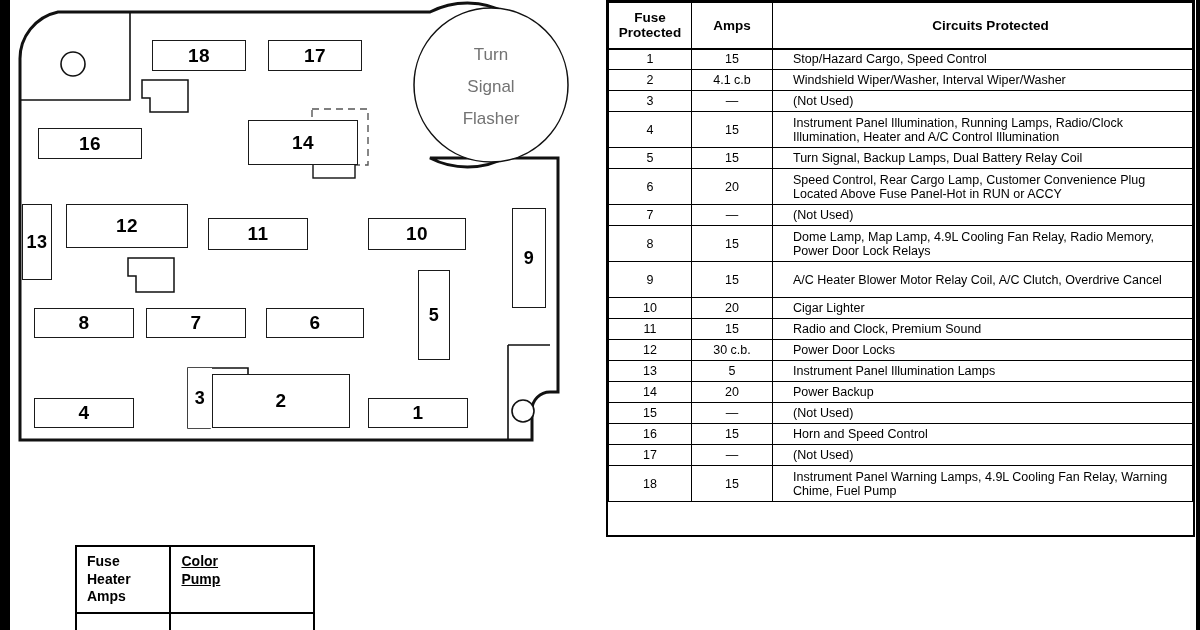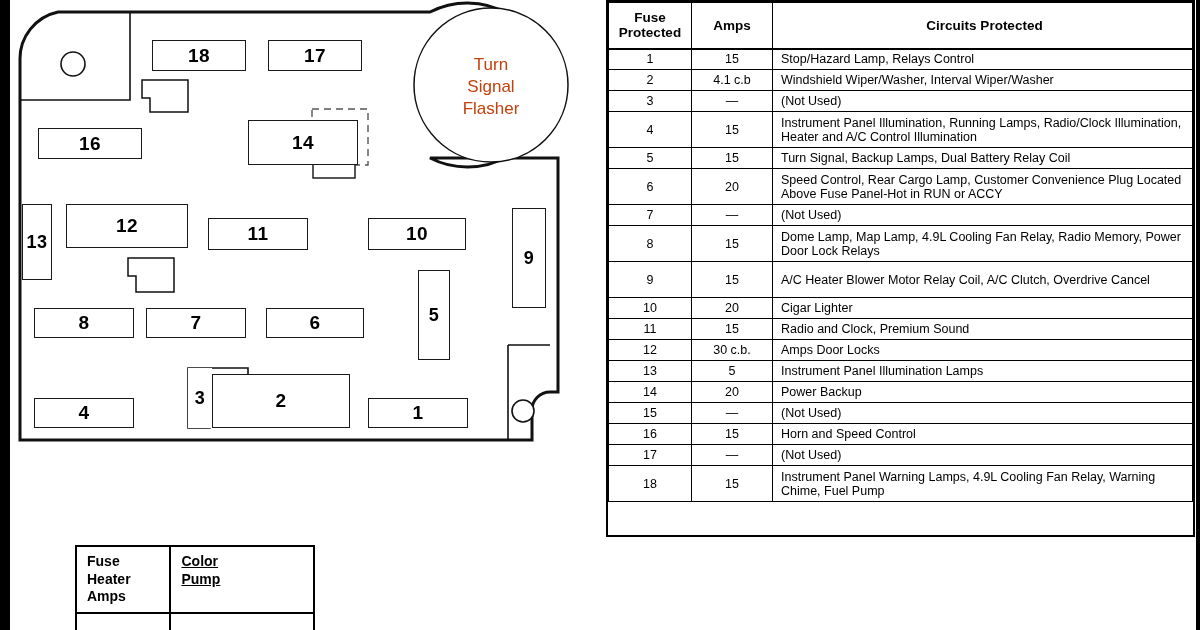--- a/index.html
+++ b/index.html
@@ -51,23 +51,24 @@
   }
   .slot.narrow { font-size: 18px; }
 
   .flasher-label {
     position: absolute;
     display: flex;
     flex-direction: column;
     align-items: center;
     justify-content: center;
     font-size: 17px;
-    color: #c2410c;
+    color: #737373;
     line-height: 1.3;
     text-align: center;
+    gap: 10px;
   }
 
   
   #circuits-table {
     position: absolute;
     left: 608px;
     top: 2px;
     width: 585px;
     border-collapse: collapse;
     background: #ffffff;
@@ -82,21 +83,21 @@
   }
   #circuits-table thead th {
     font-weight: bold;
     font-size: 13.5px;
     text-align: center;
     height: 46px;
     border-bottom: 2px solid #000;
   }
   #circuits-table .col-pos  { width: 83px; text-align: center; }
   #circuits-table .col-amps { width: 81px; text-align: center; }
-  #circuits-table .col-desc { text-align: left; padding-left: 8px; }
+  #circuits-table .col-desc { text-align: left; padding-left: 20px; }
   #circuits-table tbody td { height: 21px; }
   #circuits-table tbody tr.two-line td { height: 36px; }
   #circuits-table .hdr-pos { line-height: 1.15; }
 
   
   #table-frame {
     position: absolute;
     left: 606px;
     top: 0px;
     width: 589px;
@@ -224,21 +225,21 @@
           </div>
         </th>
         <th class="col-amps">Amps</th>
         <th class="col-desc" style="text-align:center;">Circuits Protected</th>
       </tr>
     </thead>
     <tbody>
       <tr>
         <td class="col-pos">1</td>
         <td class="col-amps">15</td>
-        <td class="col-desc">Stop/Hazard Lamp, Relays Control</td>
+        <td class="col-desc">Stop/Hazard Cargo, Speed Control</td>
       </tr>
       <tr>
         <td class="col-pos">2</td>
         <td class="col-amps">4.1 c.b</td>
         <td class="col-desc">Windshield Wiper/Washer, Interval Wiper/Washer</td>
       </tr>
       <tr>
         <td class="col-pos">3</td>
         <td class="col-amps">—</td>
         <td class="col-desc">(Not Used)</td>
@@ -279,21 +280,21 @@
         <td class="col-desc">Cigar Lighter</td>
       </tr>
       <tr>
         <td class="col-pos">11</td>
         <td class="col-amps">15</td>
         <td class="col-desc">Radio and Clock, Premium Sound</td>
       </tr>
       <tr>
         <td class="col-pos">12</td>
         <td class="col-amps">30 c.b.</td>
-        <td class="col-desc">Amps Door Locks</td>
+        <td class="col-desc">Power Door Locks</td>
       </tr>
       <tr>
         <td class="col-pos">13</td>
         <td class="col-amps">5</td>
         <td class="col-desc">Instrument Panel Illumination Lamps</td>
       </tr>
       <tr>
         <td class="col-pos">14</td>
         <td class="col-amps">20</td>
         <td class="col-desc">Power Backup</td>

